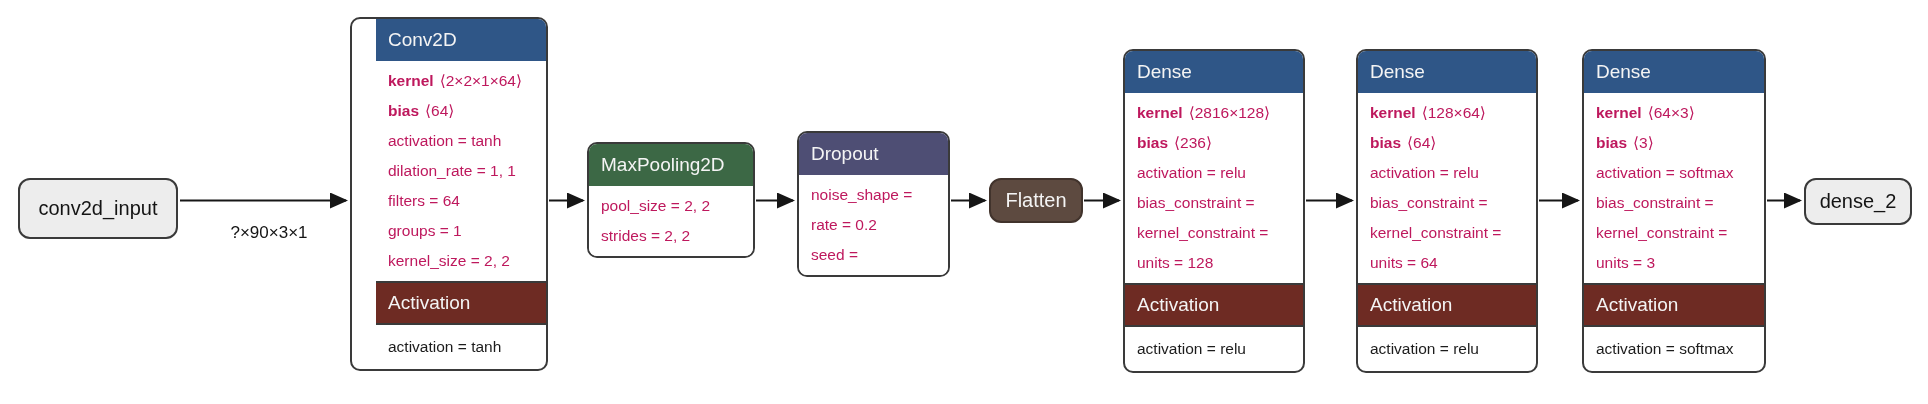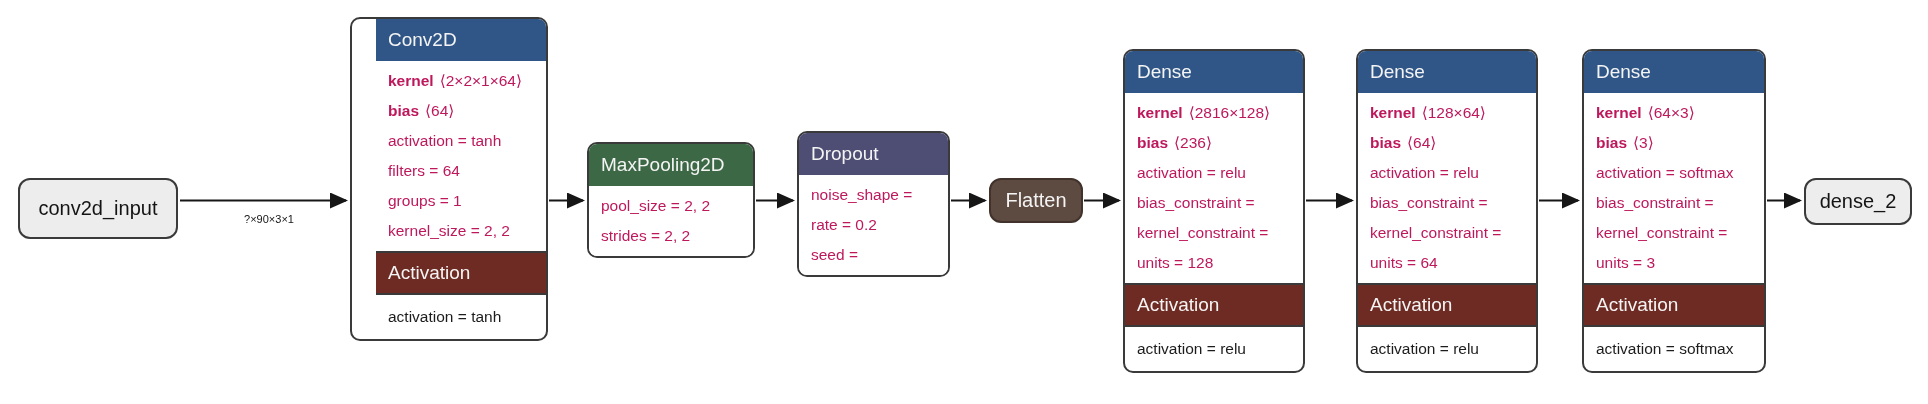--- a/index.html
+++ b/index.html
@@ -82,24 +82,24 @@
   .activation-body {
     padding: 7px 12px;
     font-size: 15.5px;
     line-height: 30px;
     color: #1c1c1c;
     white-space: nowrap;
   }
   .shape-label {
     position: absolute;
     left: 214px;
-    top: 213px;
+    top: 223px;
     width: 110px;
     text-align: center;
-    font-size: 11px;
+    font-size: 17px;
     color: #141414;
     white-space: nowrap;
   }
 </style>
 </head>
 <body>
 
 <div class="canvas">
 
   <svg class="edges" width="1928" height="404">
@@ -127,20 +127,21 @@
   <div class="layer" style="left:350px; top:17px; width:198px;padding-left:24px;">
     <div class="layer-header hdr-blue">Conv2D</div>
     <div class="layer-body">
       <div class="row">
         <span class="key">kernel</span><span class="val">⟨2×2×1×64⟩</span>
       </div>
       <div class="row">
         <span class="key">bias</span><span class="val">⟨64⟩</span>
       </div>
       <div class="row">activation = tanh</div>
+      <div class="row">dilation_rate = 1, 1</div>
       <div class="row">filters = 64</div>
       <div class="row">groups = 1</div>
       <div class="row">kernel_size = 2, 2</div>
     </div>
     <div class="subheader">Activation</div>
     <div class="activation-body">activation = tanh</div>
   </div>
 
   <div class="layer" style="left:587px; top:142px; width:168px;">
     <div class="layer-header hdr-green">MaxPooling2D</div>

